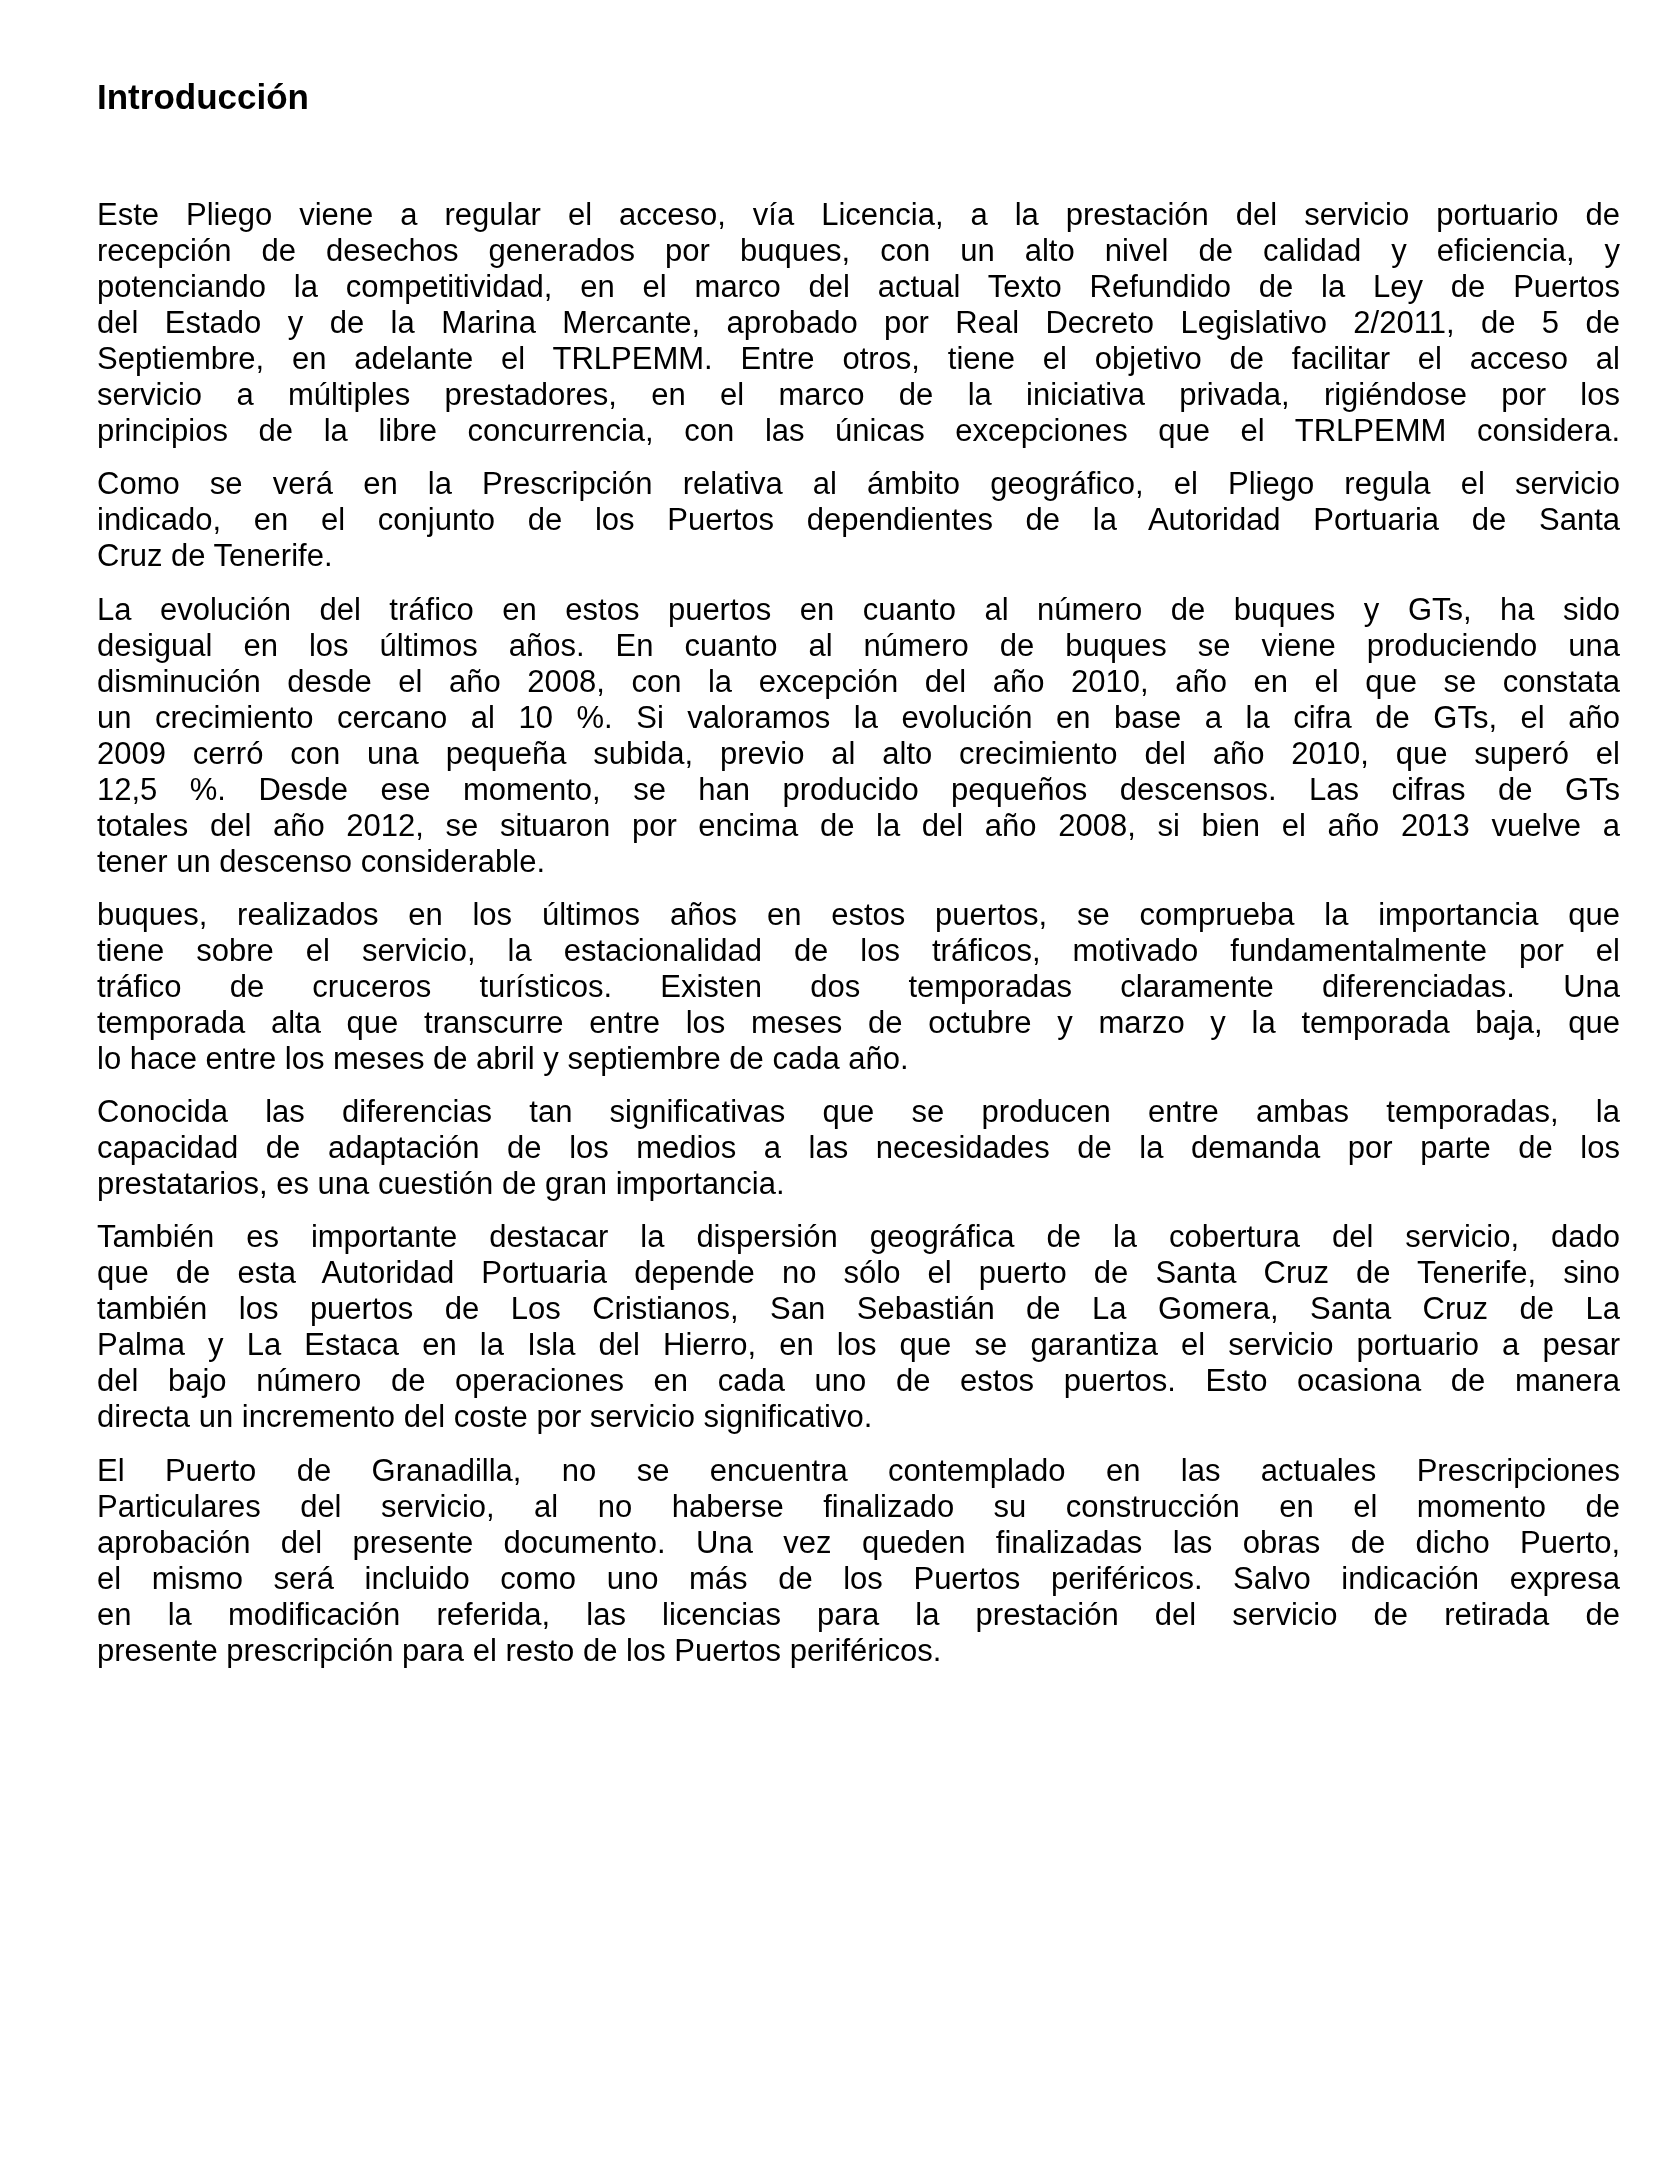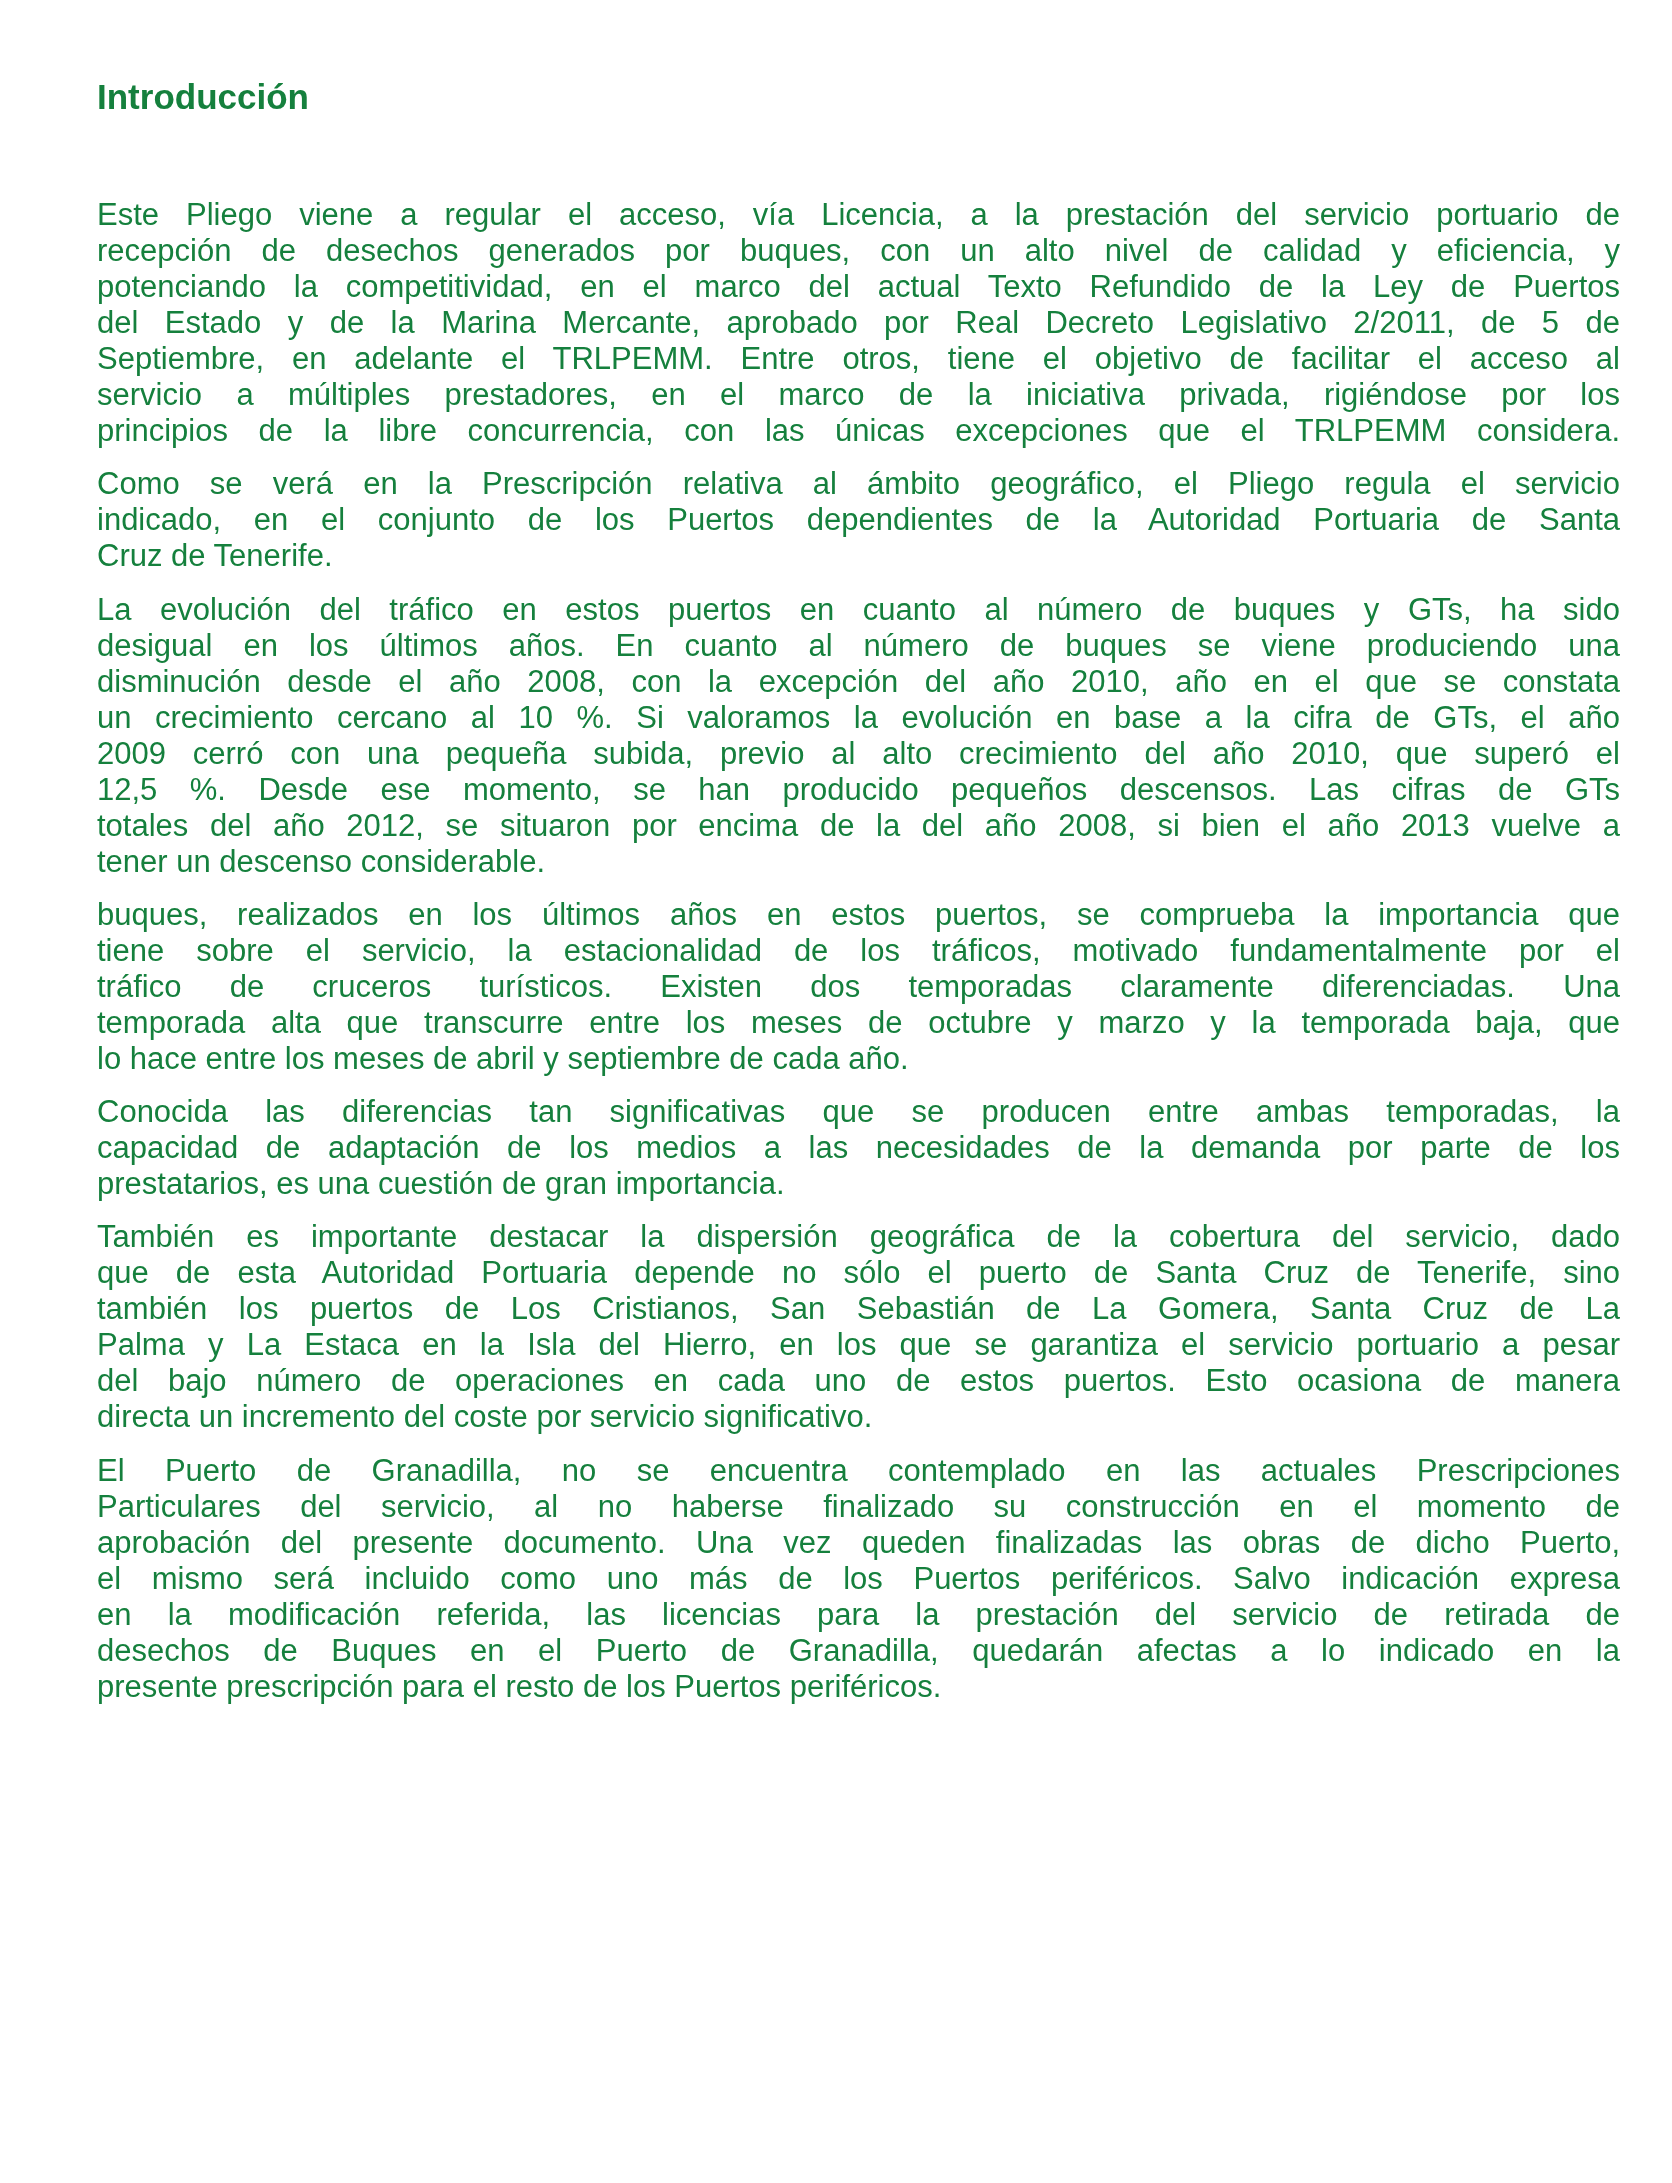--- a/index.html
+++ b/index.html
@@ -7,21 +7,21 @@
     padding: 0;
     background: #ffffff;
   }
   .page {
     position: relative;
     width: 1672px;
     height: 2183px;
     box-sizing: border-box;
     padding: 76px 52px 0 97px;
     background: #ffffff;
-    color: #15803d;
+    color: #000000;
     font-family: "Liberation Sans", "DejaVu Sans", sans-serif;
     overflow: hidden;
   }
   .title {
     font-size: 35px;
     line-height: 42px;
     font-weight: 700;
     margin: 0 0 79px 0;
   }
   .doc-body {
@@ -91,18 +91,17 @@
         <div class="line">Palma y La Estaca en la Isla del Hierro, en los que se garantiza el servicio portuario a pesar</div>
         <div class="line">del bajo número de operaciones en cada uno de estos puertos. Esto ocasiona de manera</div>
         <div class="line last">directa un incremento del coste por servicio significativo.</div>
       </div>
       <div class="para">
         <div class="line">El Puerto de Granadilla, no se encuentra contemplado en las actuales Prescripciones</div>
         <div class="line">Particulares del servicio, al no haberse finalizado su construcción en el momento de</div>
         <div class="line">aprobación del presente documento. Una vez queden finalizadas las obras de dicho Puerto,</div>
         <div class="line">el mismo será incluido como uno más de los Puertos periféricos. Salvo indicación expresa</div>
         <div class="line">en la modificación referida, las licencias para la prestación del servicio de retirada de</div>
-        <div class="line">desechos de Buques en el Puerto de Granadilla, quedarán afectas a lo indicado en la</div>
         <div class="line last">presente prescripción para el resto de los Puertos periféricos.</div>
       </div>
     </div>
 </div>
 
 
 </body></html>

